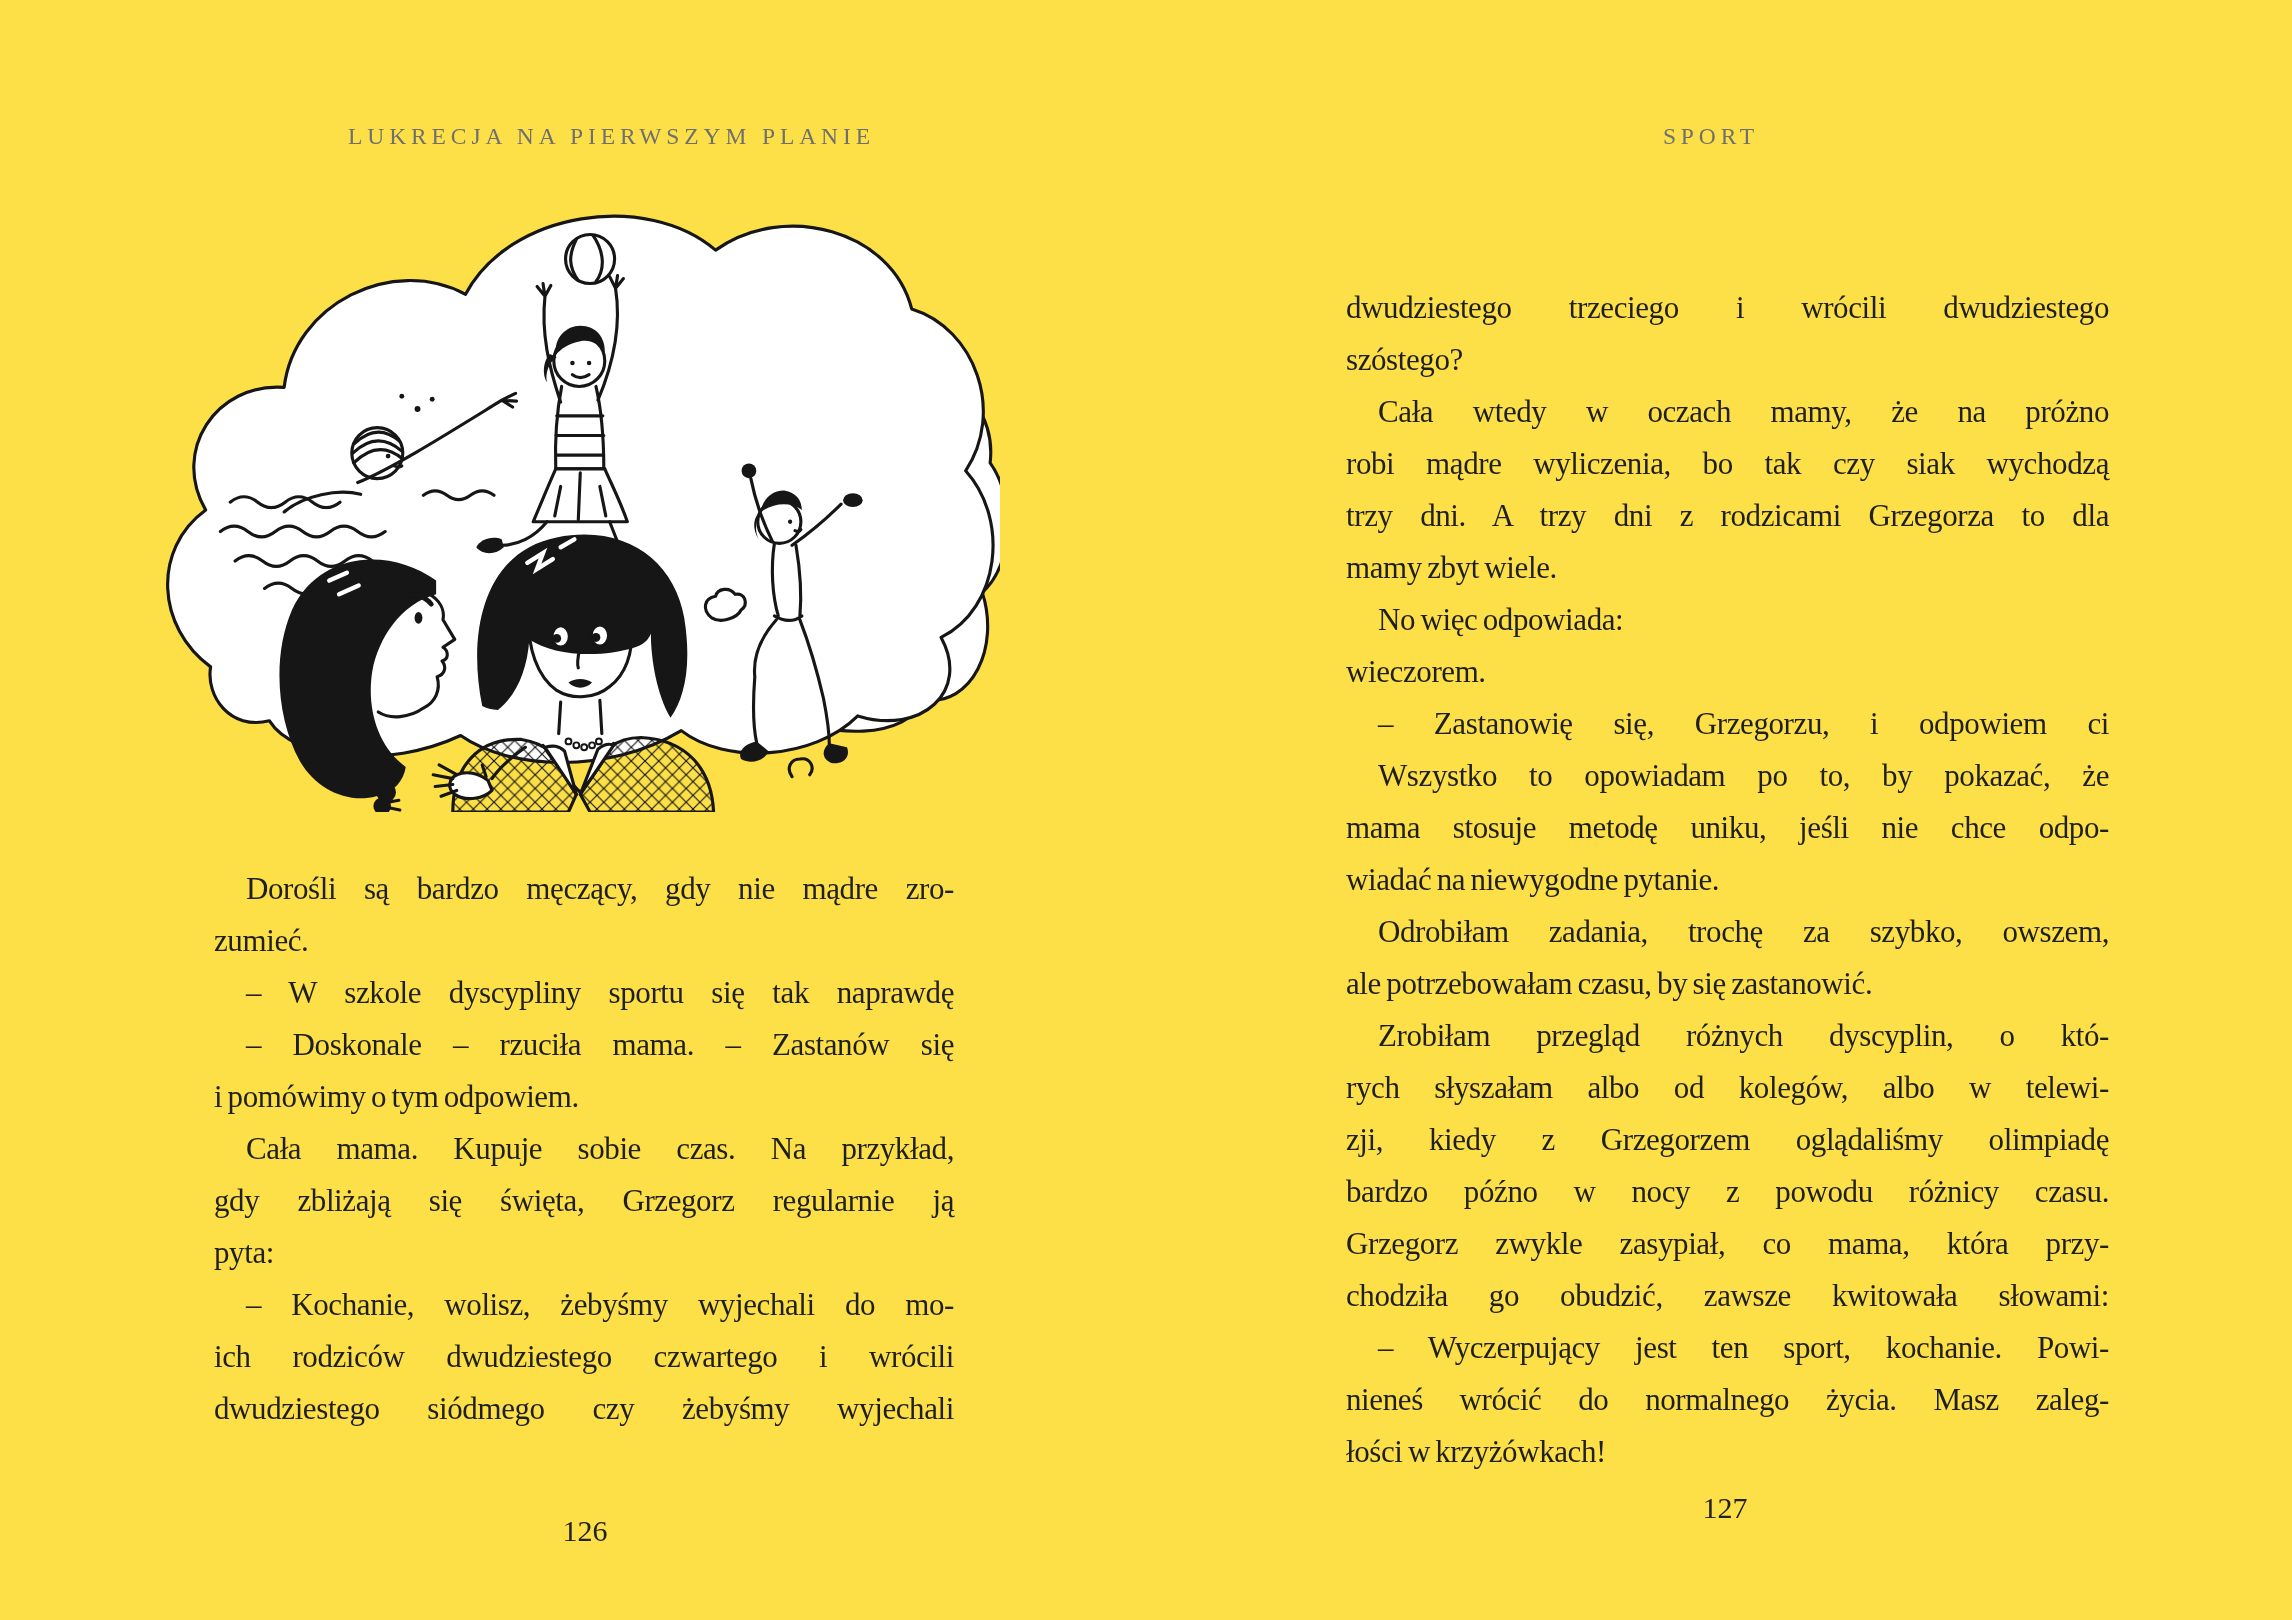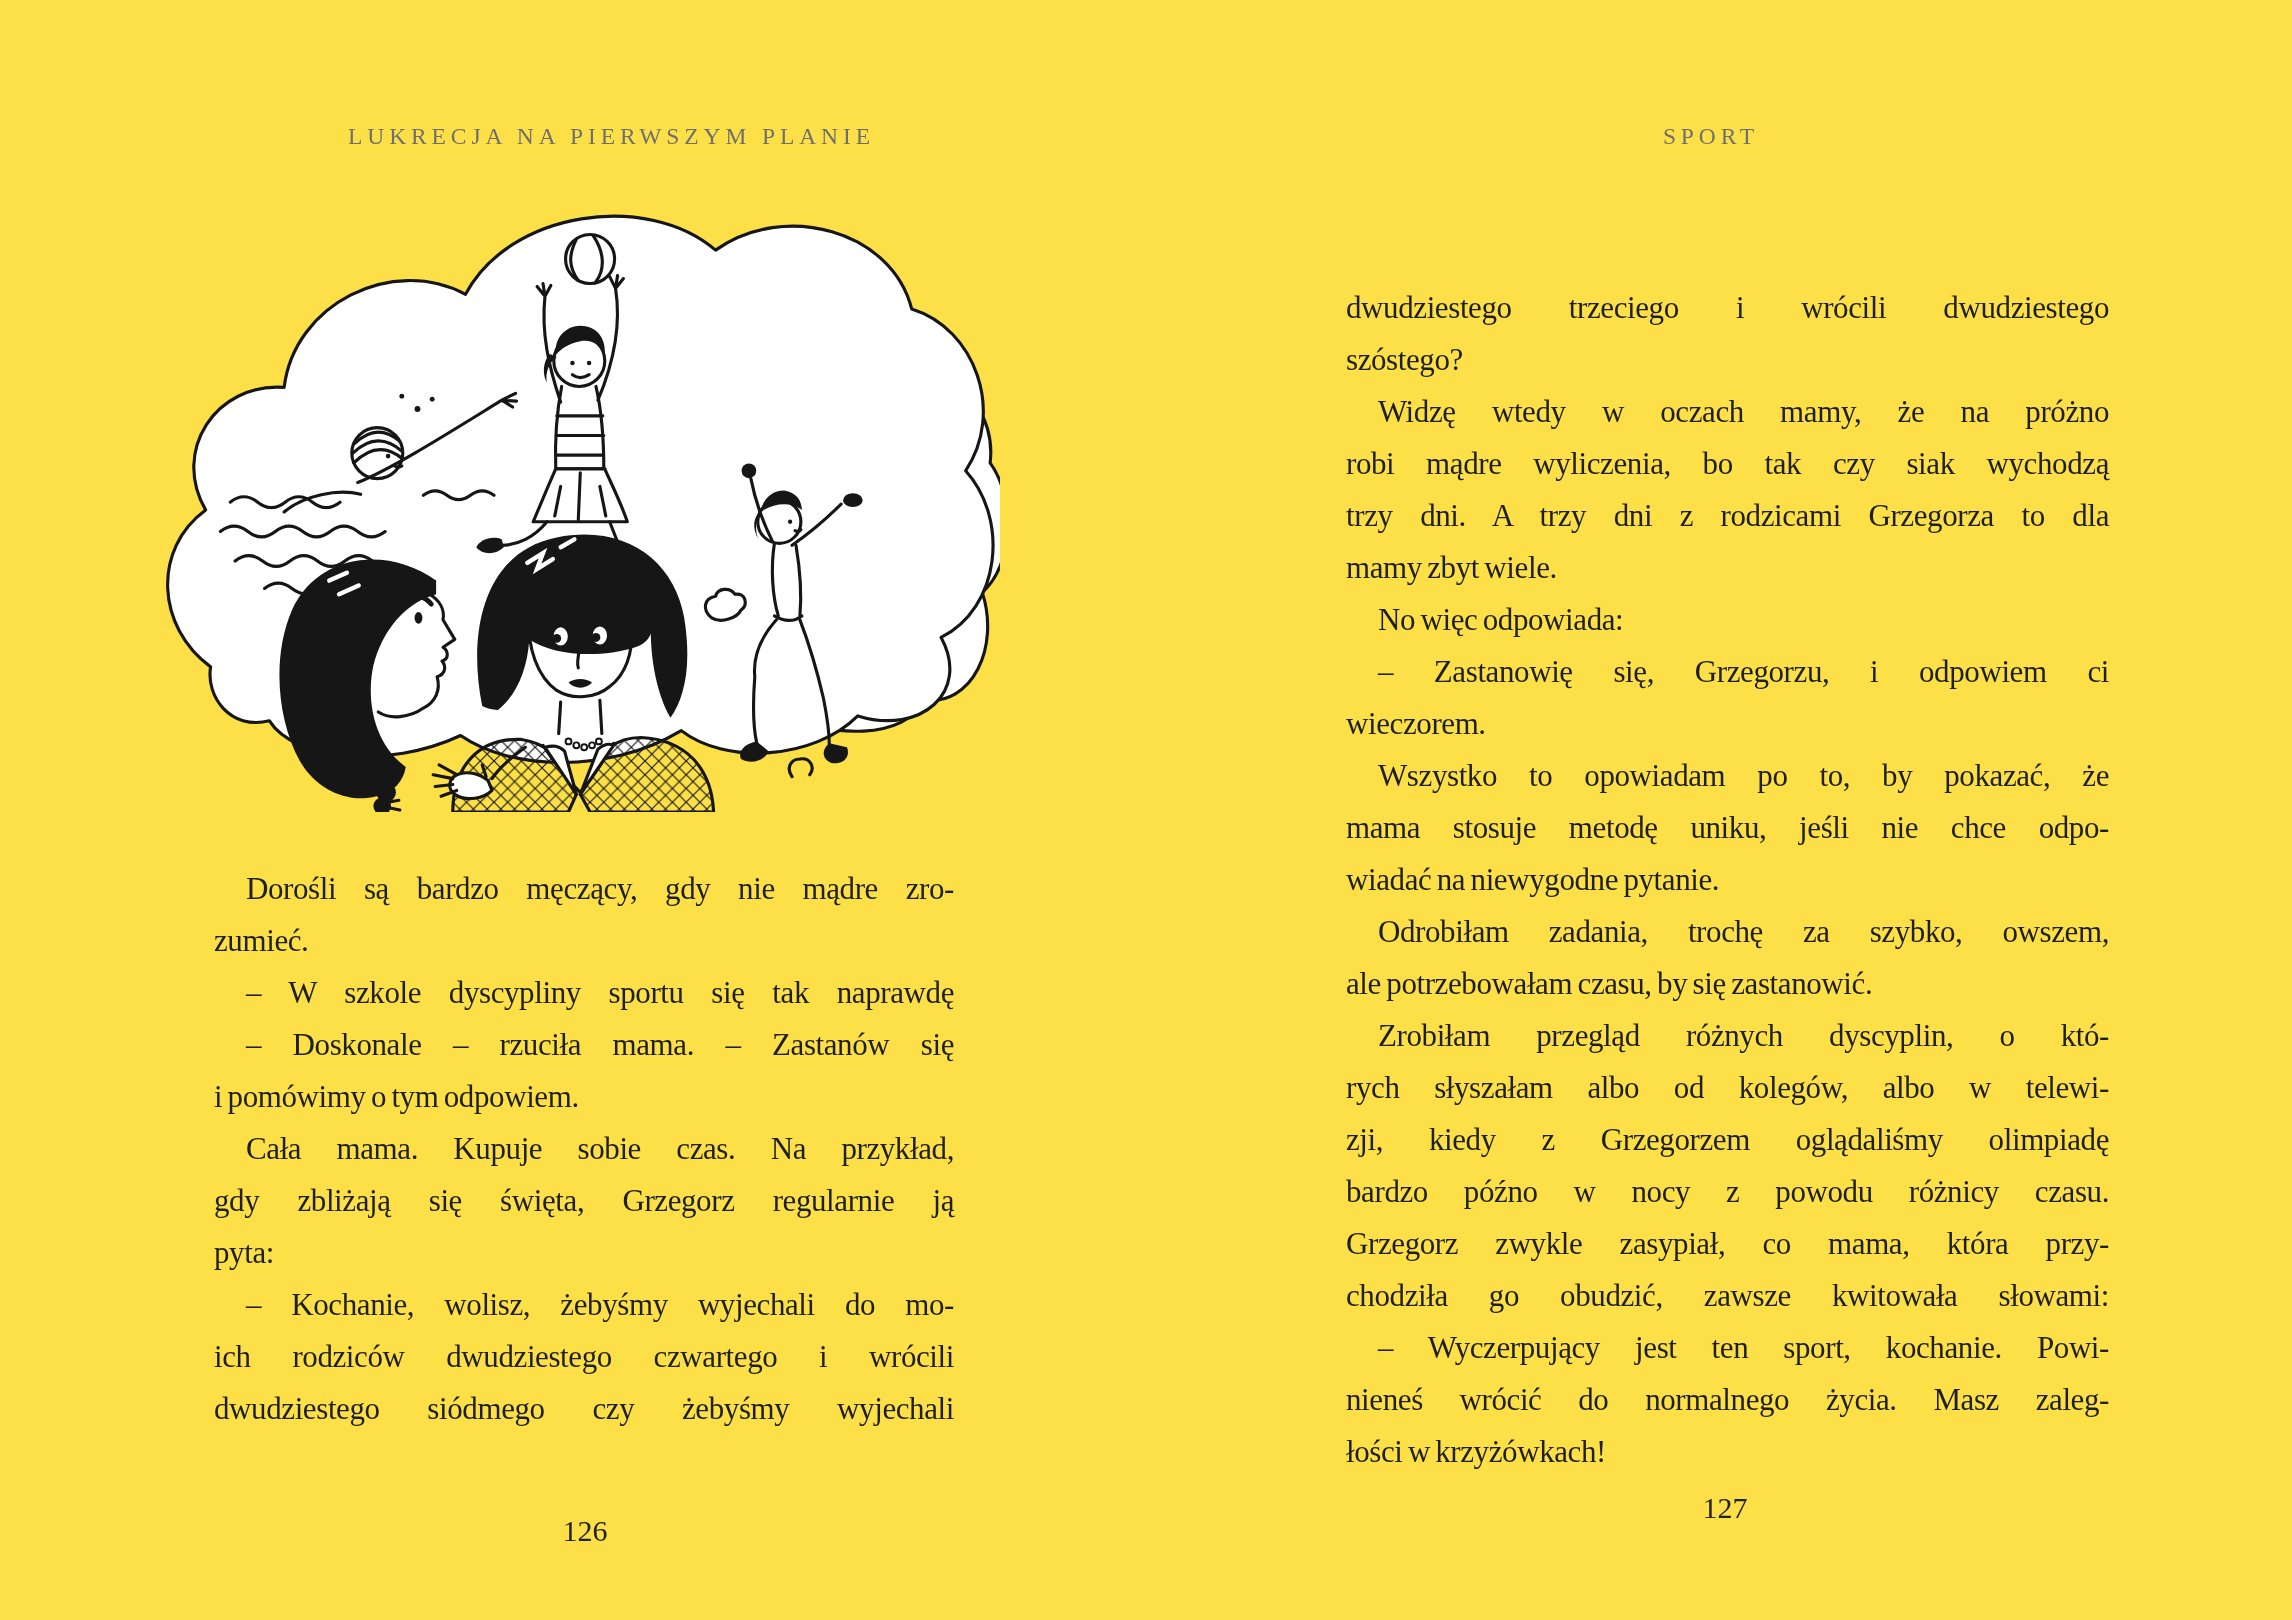--- a/index.html
+++ b/index.html
@@ -187,27 +187,27 @@
 
     <div class="page-number left">126</div>
   </section>
 
   <section>
     <header class="running-head right">SPORT</header>
 
     <div class="text-block right">
         <div class="line j">dwudziestego trzeciego i wrócili dwudziestego</div>
         <div class="line">szóstego?</div>
-        <div class="line j i">Widzę wtedy w oczach mamy, że na próżno</div>
+        <div class="line j i">Cała wtedy w oczach mamy, że na próżno</div>
         <div class="line j">robi mądre wyliczenia, bo tak czy siak wychodzą</div>
         <div class="line j">trzy dni. A trzy dni z rodzicami Grzegorza to dla</div>
         <div class="line">mamy zbyt wiele.</div>
         <div class="line i">No więc odpowiada:</div>
+        <div class="line">wieczorem.</div>
         <div class="line j i">– Zastanowię się, Grzegorzu, i odpowiem ci</div>
-        <div class="line">wieczorem.</div>
         <div class="line j i">Wszystko to opowiadam po to, by pokazać, że</div>
         <div class="line j">mama stosuje metodę uniku, jeśli nie chce odpo-</div>
         <div class="line">wiadać na niewygodne pytanie.</div>
         <div class="line j i">Odrobiłam zadania, trochę za szybko, owszem,</div>
         <div class="line">ale potrzebowałam czasu, by się zastanowić.</div>
         <div class="line j i">Zrobiłam przegląd różnych dyscyplin, o któ-</div>
         <div class="line j">rych słyszałam albo od kolegów, albo w telewi-</div>
         <div class="line j">zji, kiedy z Grzegorzem oglądaliśmy olimpiadę</div>
         <div class="line j">bardzo późno w nocy z powodu różnicy czasu.</div>
         <div class="line j">Grzegorz zwykle zasypiał, co mama, która przy-</div>

